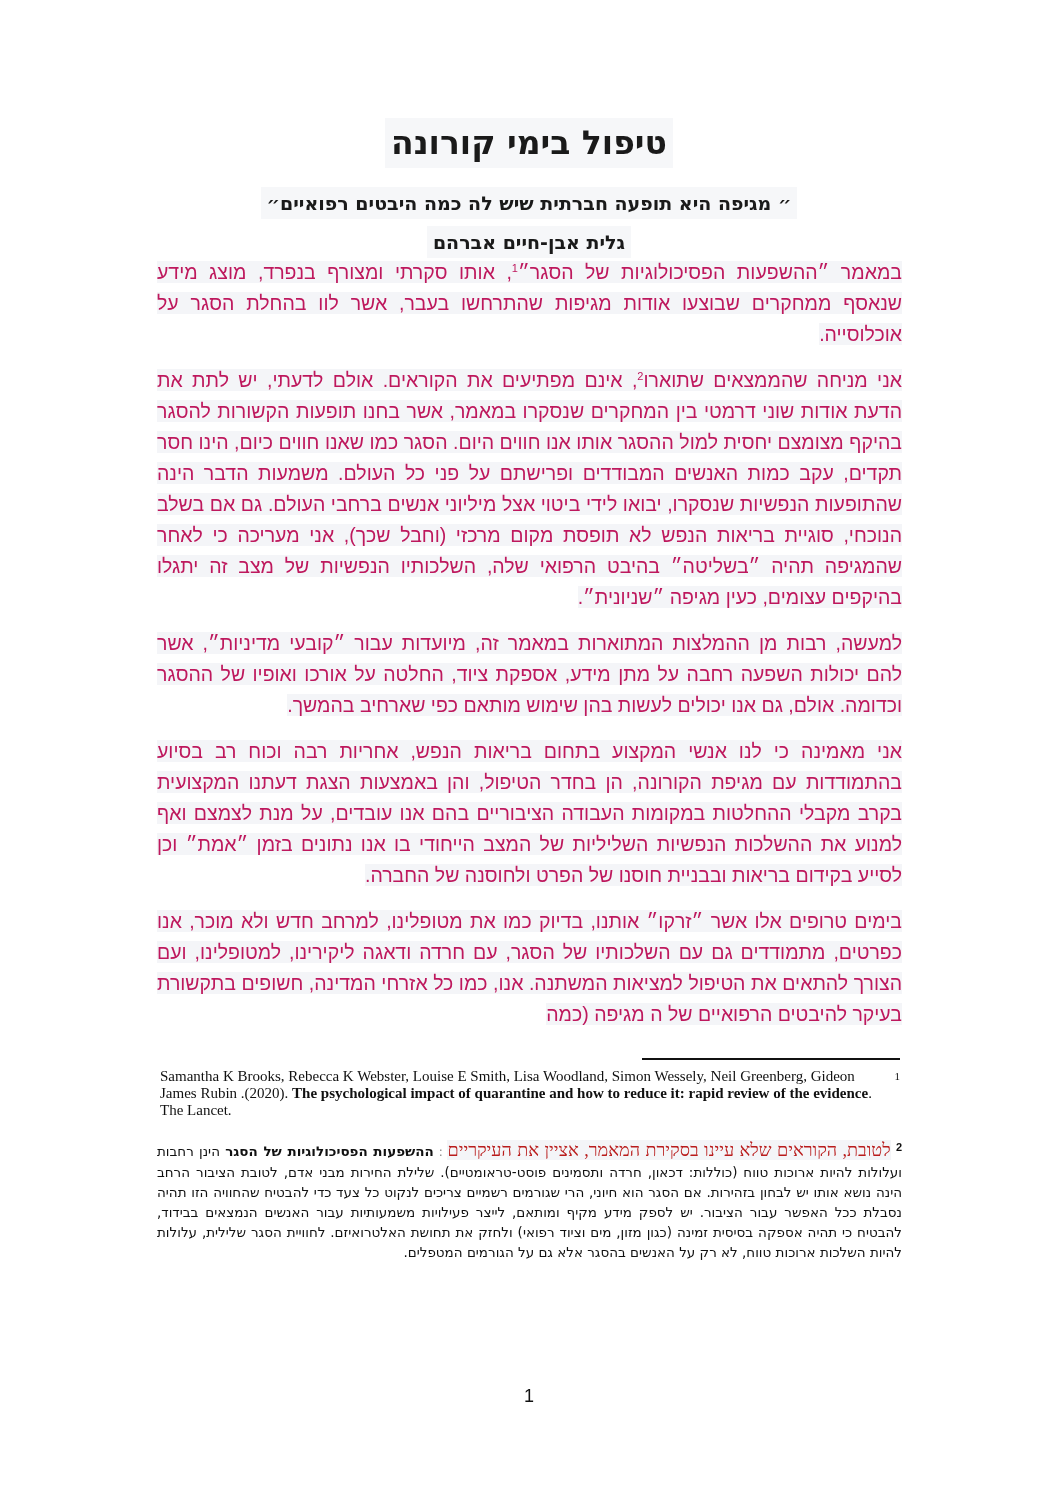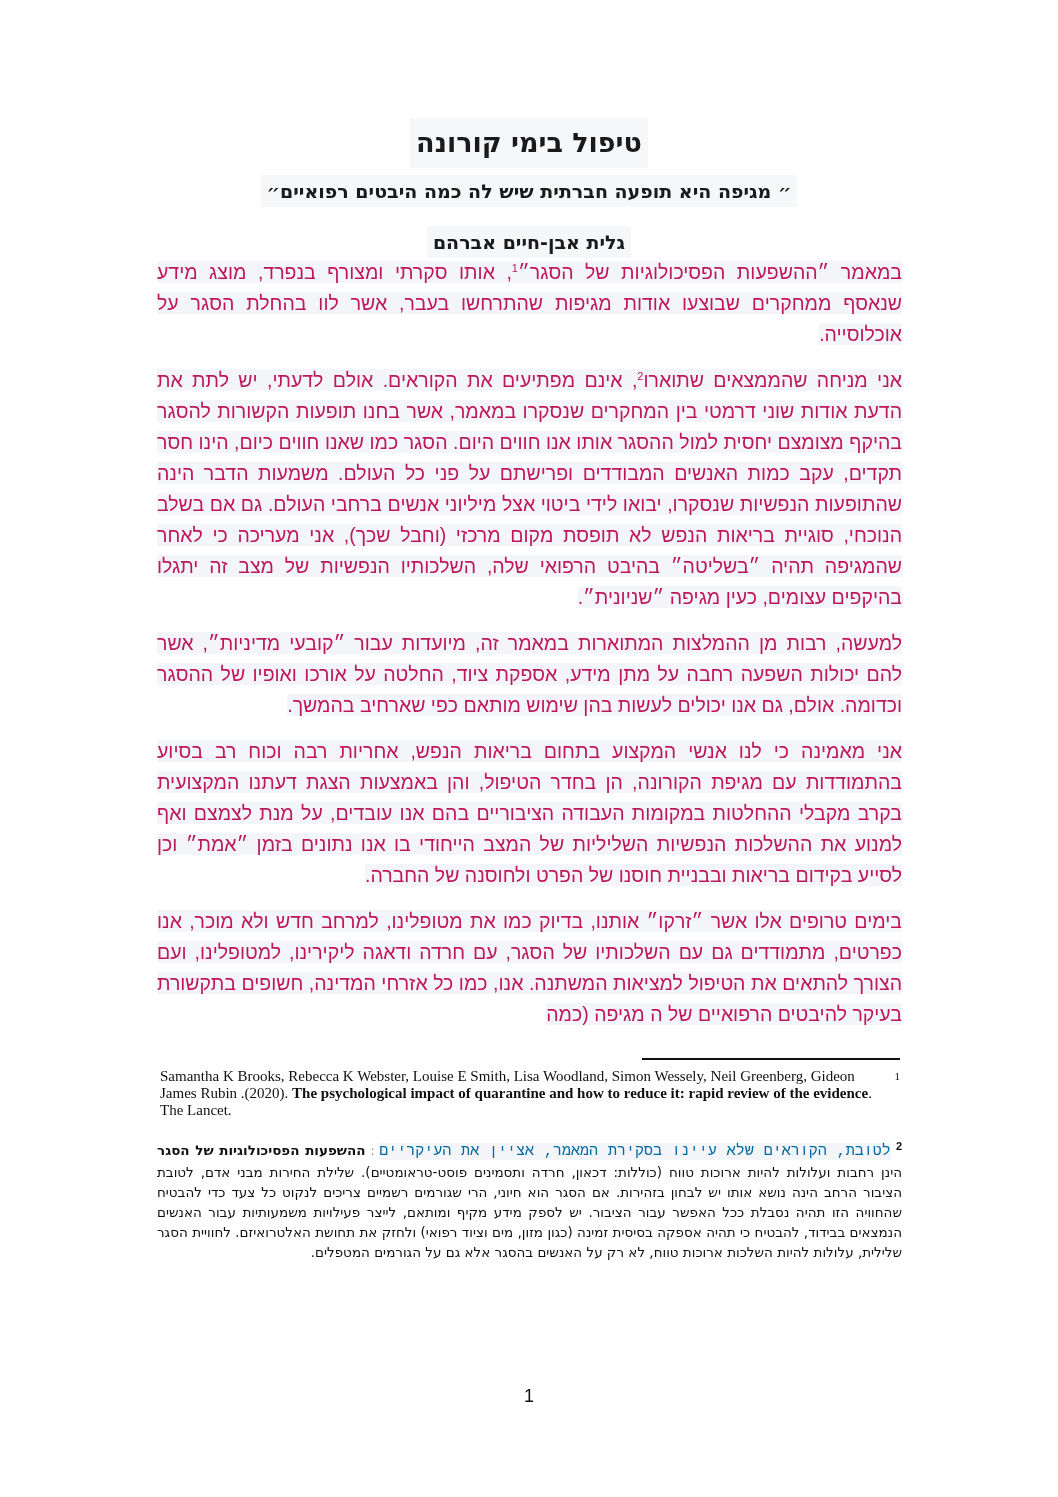--- a/index.html
+++ b/index.html
@@ -5,24 +5,24 @@
     html, body { margin: 0; padding: 0; background: #ffffff; }
     body { width: 1058px; height: 1497px; position: relative; overflow: hidden; color: #111; }
     .page { position: absolute; left: 0; top: 0; width: 1058px; height: 1497px; }
 
     .title {
       position: absolute; left: 0; right: 0; top: 118px; text-align: center;
       direction: rtl;
     }
     .title span {
       display: inline-block; background: #f6f7f9; padding: 2px 6px;
-      font-family: "DejaVu Sans", sans-serif; font-weight: bold; font-size: 27px; line-height: 46px; color: #1a1a1a;
+      font-family: "DejaVu Sans", sans-serif; font-weight: bold; font-size: 33px; line-height: 46px; color: #1a1a1a;
     }
     .subtitle {
-      position: absolute; left: 0; right: 0; top: 175px; text-align: center; direction: rtl;
+      position: absolute; left: 0; right: 0; top: 187px; text-align: center; direction: rtl;
     }
     .subtitle span {
       display: inline-block; background: #f6f7f9; padding: 2px 6px;
       font-family: "DejaVu Sans", sans-serif; font-weight: bold; font-size: 19px; line-height: 28px; color: #1a1a1a;
     }
     .author {
       position: absolute; left: 0; right: 0; top: 226px; text-align: center; direction: rtl;
     }
     .author span {
       display: inline-block; background: #f6f7f9; padding: 2px 6px;
@@ -46,21 +46,21 @@
       direction: ltr;
     }
     .fn1 .marker { position: absolute; right: 0; top: 0; font-size: 11px; }
     .fn1 .txt { display: block; width: 720px; }
     .fn1 b { font-weight: bold; text-align: center; }
 
     .fn2 {
       position: absolute; left: 157px; top: 1140px; width: 745px; direction: rtl; text-align: justify;
       font-family: "DejaVu Sans", sans-serif; font-size: 13.5px; line-height: 20px; color: #111;
     }
-    .fn2 .lead { font-family: Liberation Mono, monospace; font-size: 15px; color: #0369a1; background: #f4f5f8; }
+    .fn2 .lead { font-family: Liberation Serif, serif; font-size: 18px; color: #b91c1c; background: #f4f5f8; }
     .fn2 .colon { color: #888; font-size: 12px; }
     .fn2 b { font-weight: bold; }
     .fn2 sup { font-size: 11px; font-weight: bold; font-family: "Liberation Sans", sans-serif; }
 
     .page-number {
       position: absolute; left: 0; right: 0; top: 1386px; text-align: center;
       font-family: "Liberation Sans", sans-serif; font-size: 18px; color: #111;
     }
   </style>
 </head>

